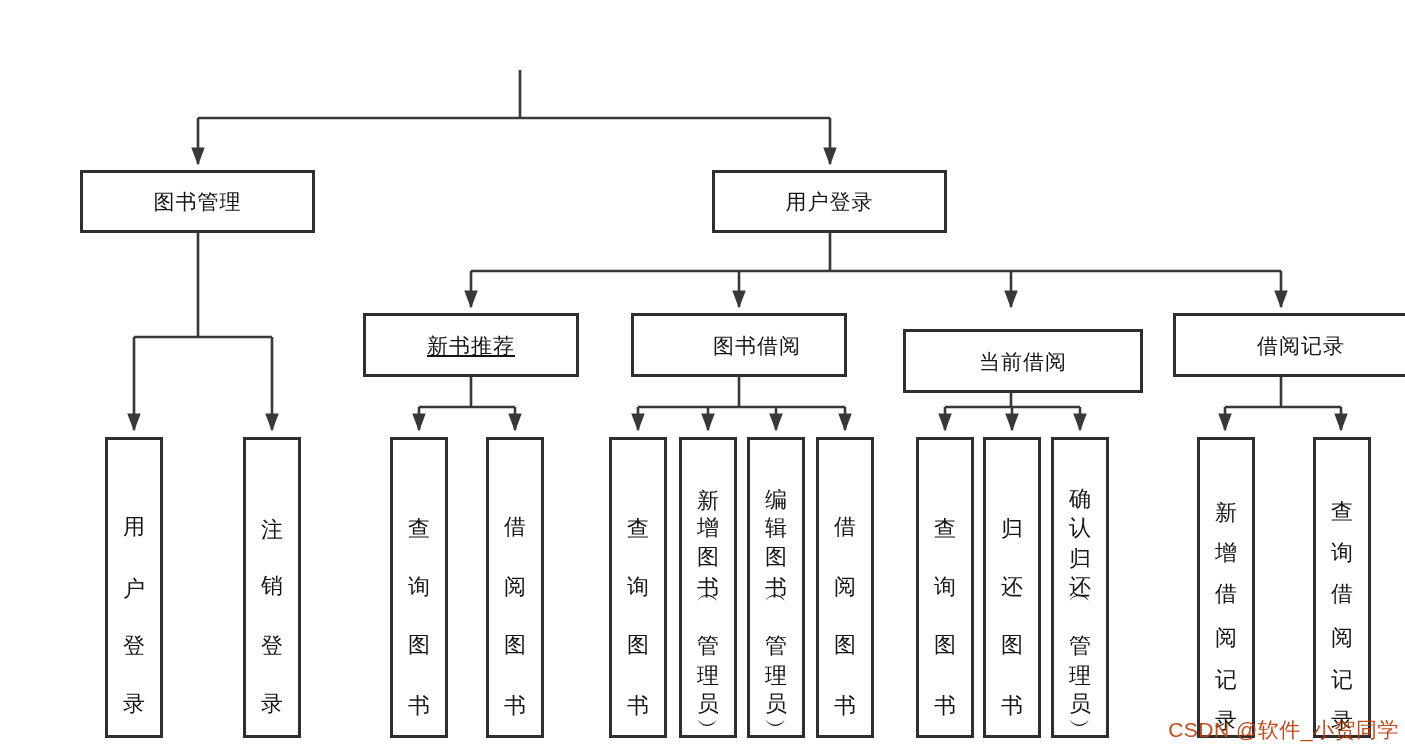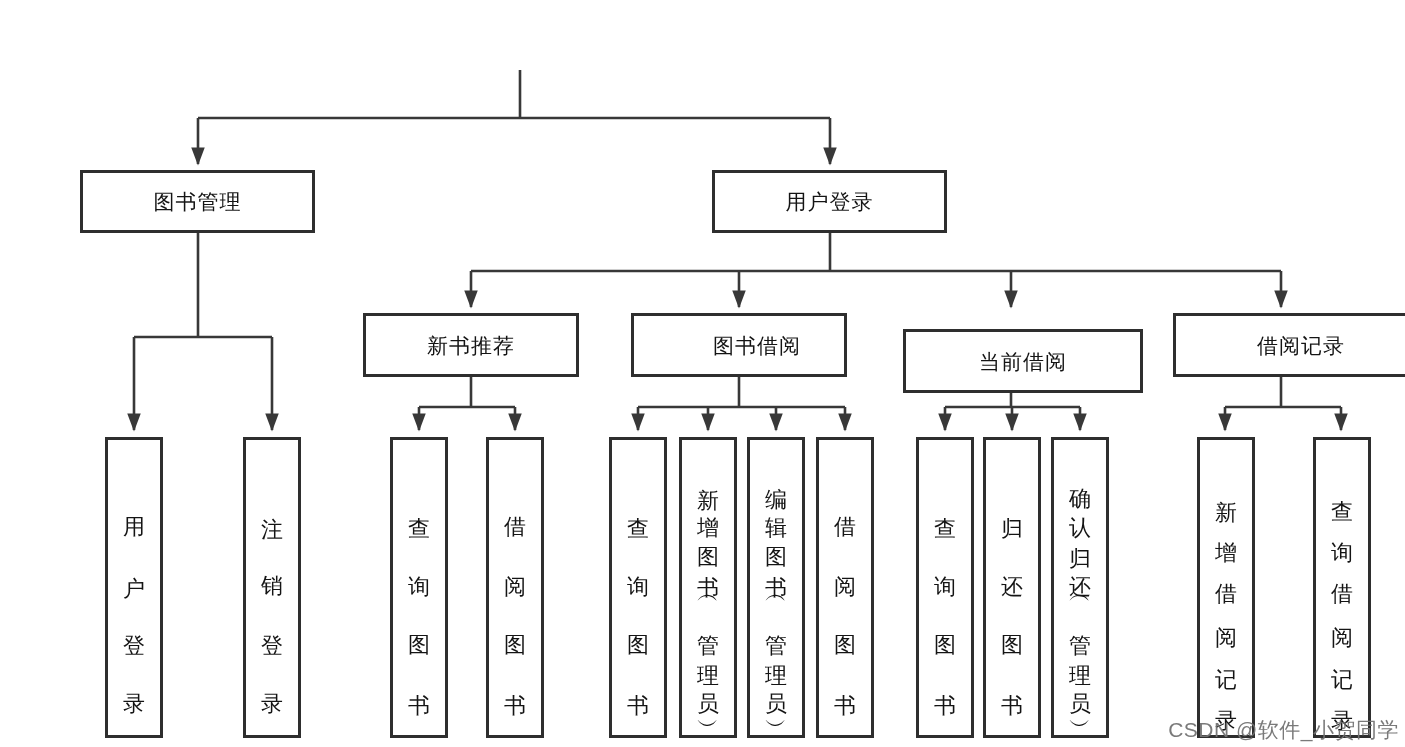--- a/index.html
+++ b/index.html
@@ -56,21 +56,21 @@
     line-height: 1;
     color: #141414;
   }
   .vtext span { display: block; }
 
   .watermark {
     position: absolute;
     right: 6px;
     bottom: 3px;
     font-size: 21px;
-    color: #737373;
+    color: #c2410c;
     letter-spacing: 0.5px;
     z-index: 5;
     opacity: 0.95;
     margin-left: 20px;
   }
 </style>
 </head>
 <body>
 
 <div class="canvas">
@@ -117,21 +117,21 @@
       <path d="M1080 407 V430" marker-end="url(#arrowhead)"></path>
       <path d="M1225 407 V430" marker-end="url(#arrowhead)"></path>
       <path d="M1341 407 V430" marker-end="url(#arrowhead)"></path>
     </g>
   </svg>
 
 
   <div class="node hlabel" style="left:80px; top:170px; width:235px; height:63px;">图书管理</div>
   <div class="node hlabel" style="left:712px; top:170px; width:235px; height:63px;">用户登录</div>
 
-  <div class="node hlabel" style="left:363px; top:313px; width:216px; height:64px;">新书推荐</div>
+  <div class="node hlabel" style="left:363px; top:313px; width:216px; height:64px;text-decoration:underline;">新书推荐</div>
   <div class="node hlabel" style="left:631px; top:313px; width:216px; height:64px;padding-left:36px;">图书借阅</div>
   <div class="node hlabel" style="left:903px; top:329px; width:240px; height:64px;">当前借阅</div>
   <div class="node hlabel" style="left:1173px; top:313px; width:256px; height:64px;">借阅记录</div>
 
   <div class="node leaf" style="left:105px;">
     <div class="vtext">
         <span>用</span>
         <span>户</span>
         <span>登</span>
         <span>录</span>

